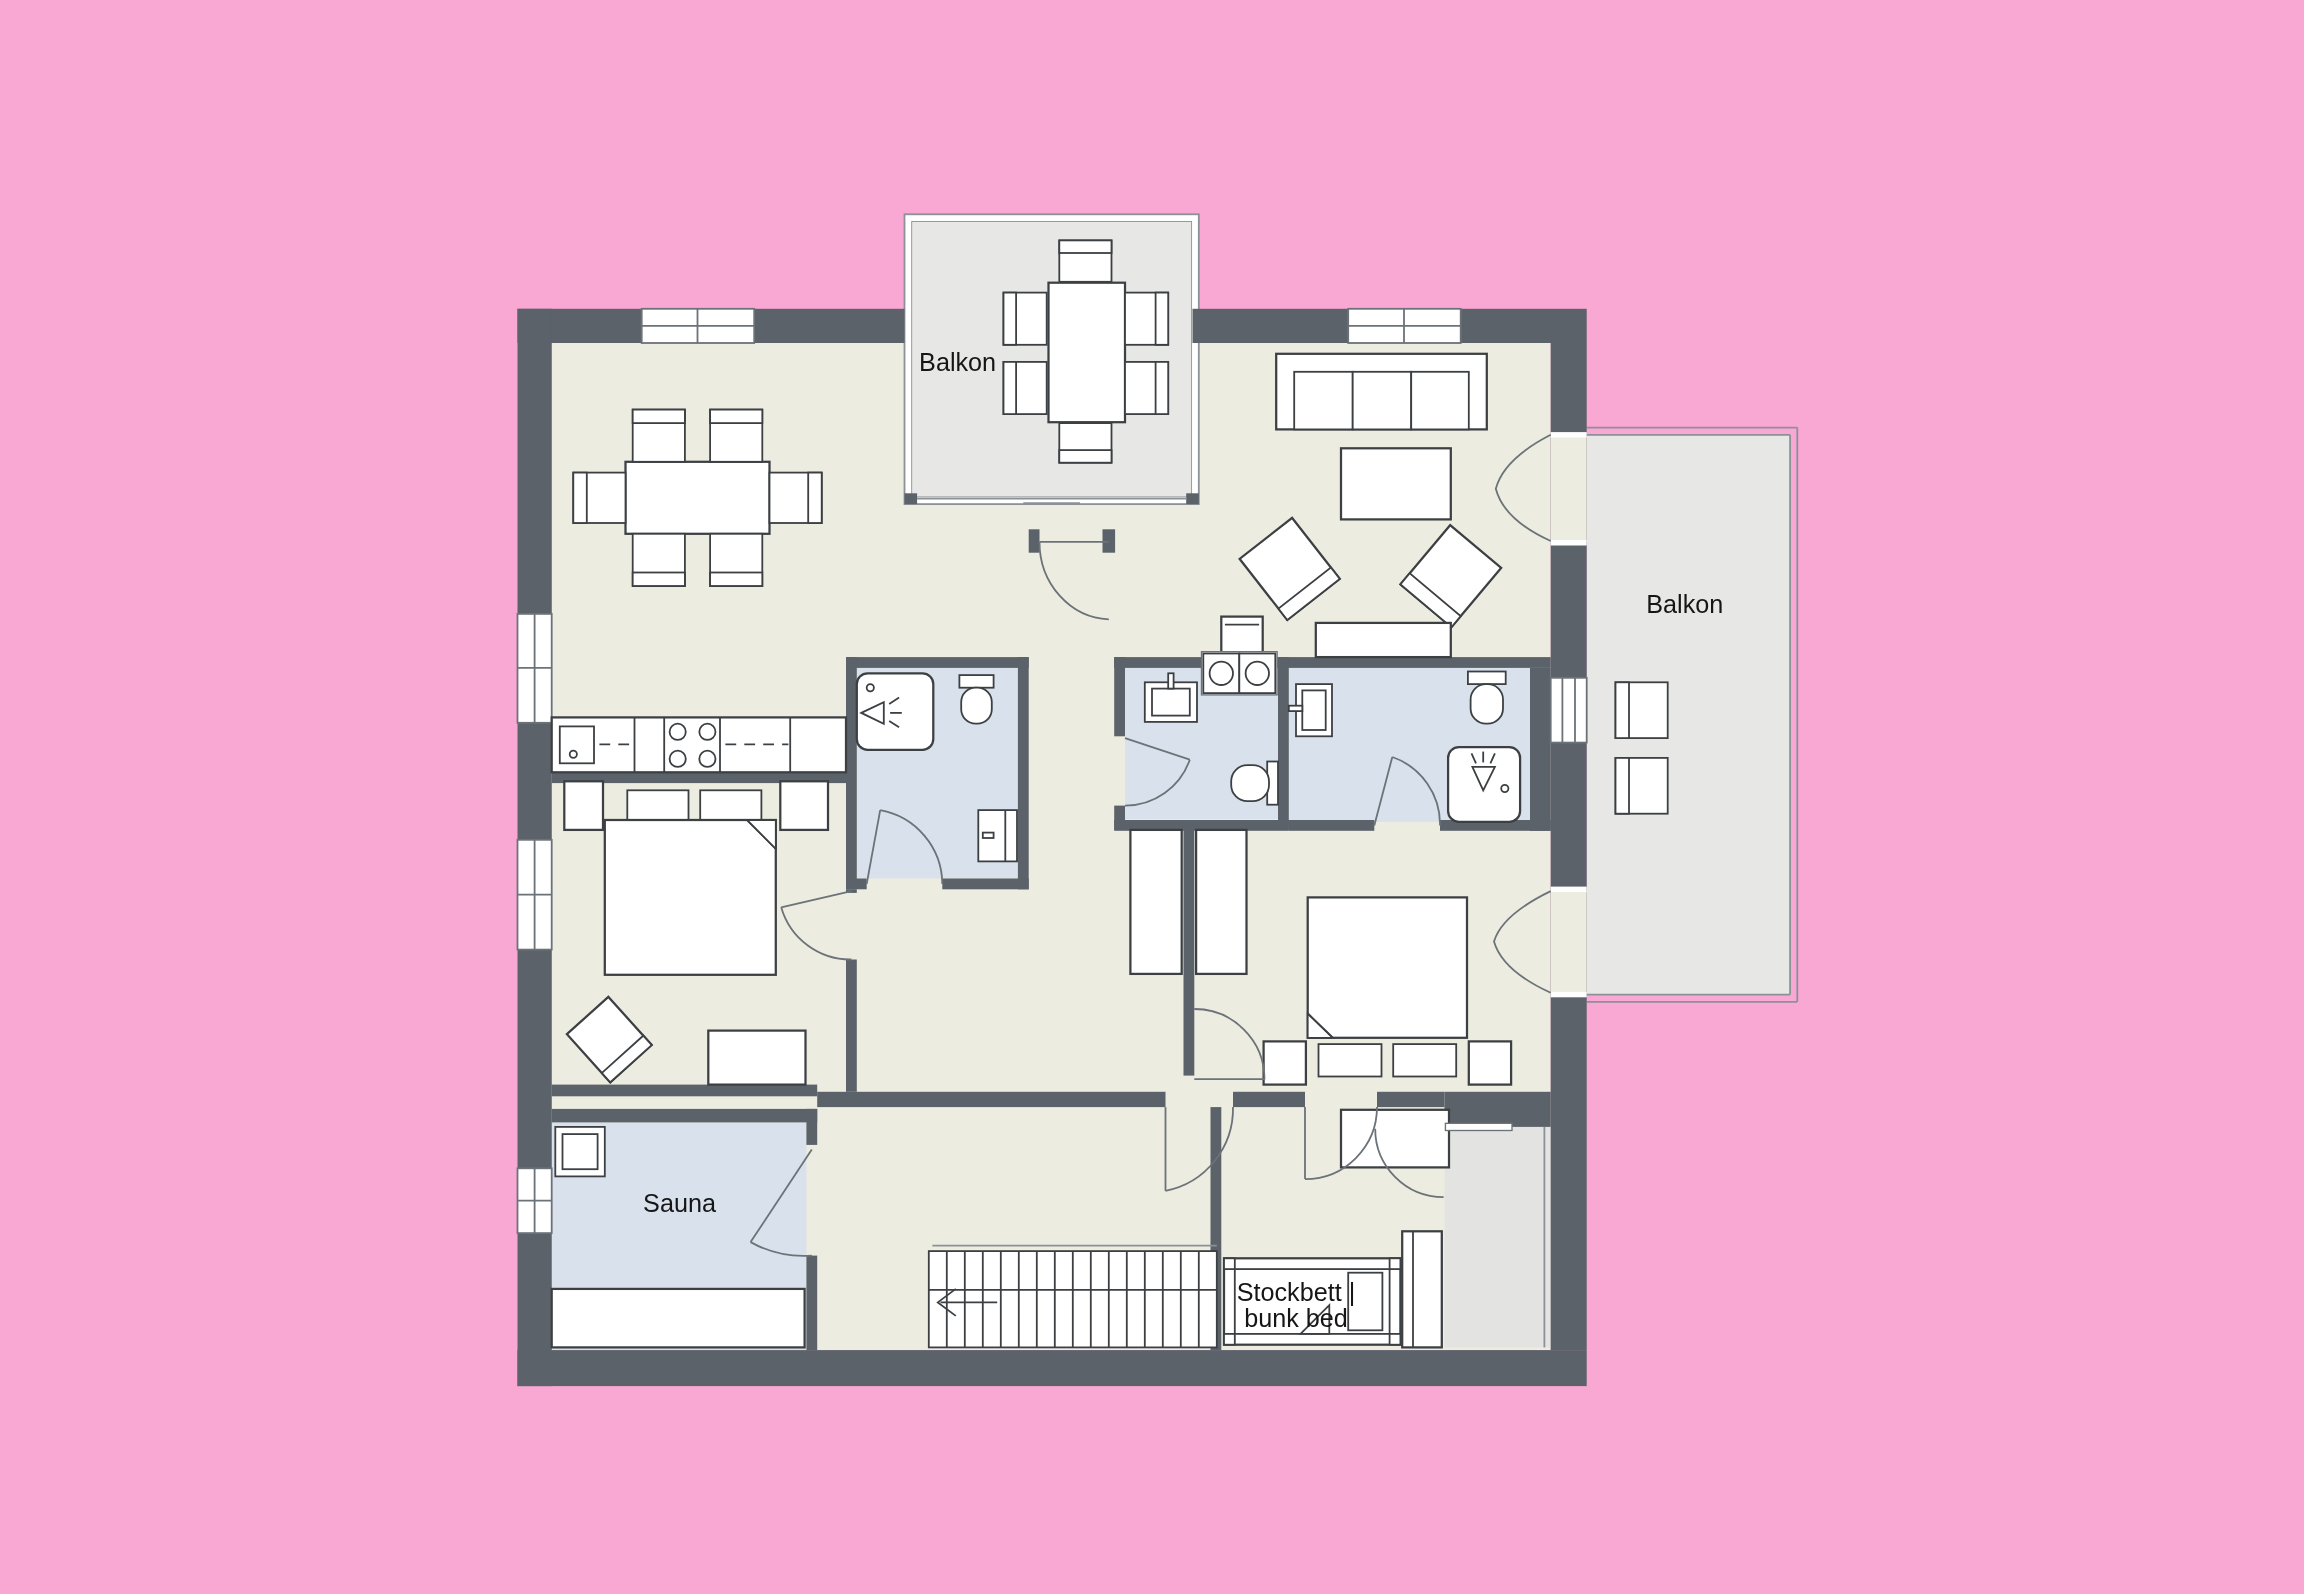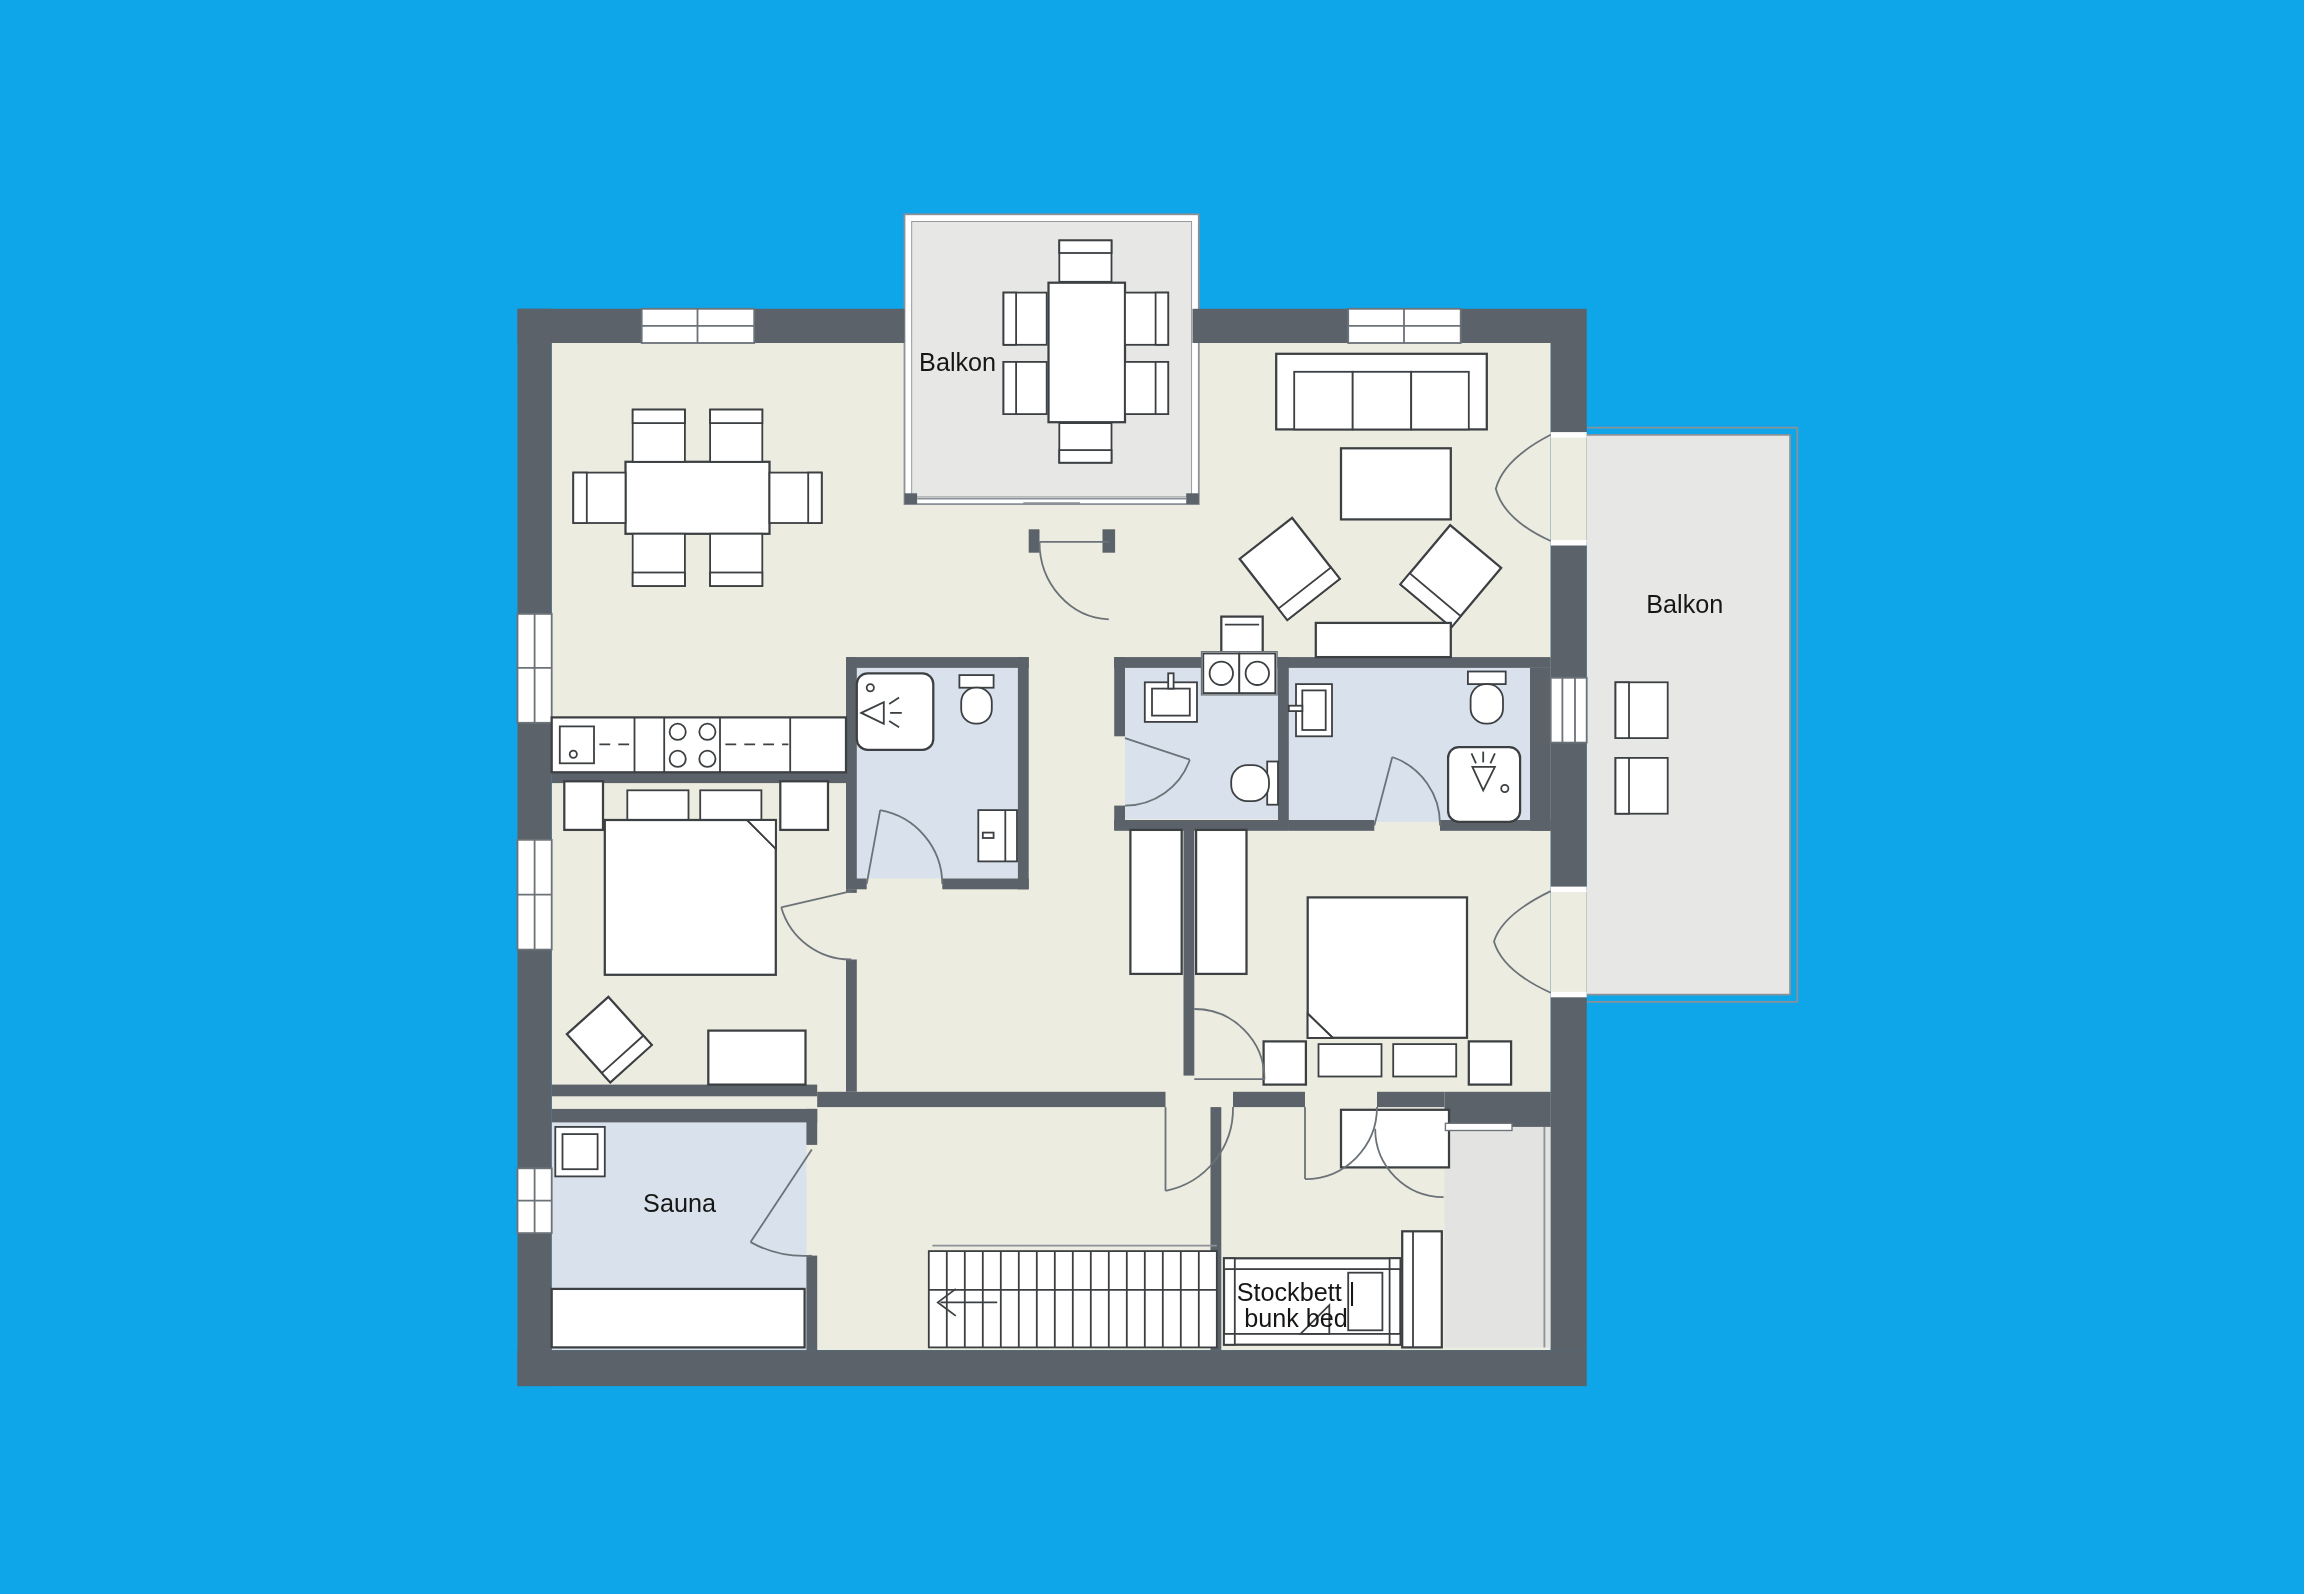--- a/index.html
+++ b/index.html
@@ -1,16 +1,16 @@
 <!DOCTYPE html>
 <html style="font-size:14.4px"><head>
 <meta charset="utf-8">
 <style>
   html,body{margin:0;padding:0;background:#ffffff;}
-  .stage{width:2304px;height:1595px;position:relative;background:#0ea5e9;
+  .stage{width:2304px;height:1595px;position:relative;background:#f9a8d4;
          font-family:"Liberation Sans", sans-serif;}
   svg{display:block;}
   .wall{fill:#5b6269;stroke:none;}
   .floor{fill:#ecece0;}
   .wet{fill:#d9e2ec;}
   .balc{fill:#e7e8e5;}
   .util{fill:#e3e4e1;}
   .furn{fill:#ffffff;stroke:#3c4043;stroke-width:2.5;}
   .furnthin{fill:#ffffff;stroke:#3c4043;stroke-width:2;}
   .ln{stroke:#3c4043;stroke-width:2;fill:none;}

